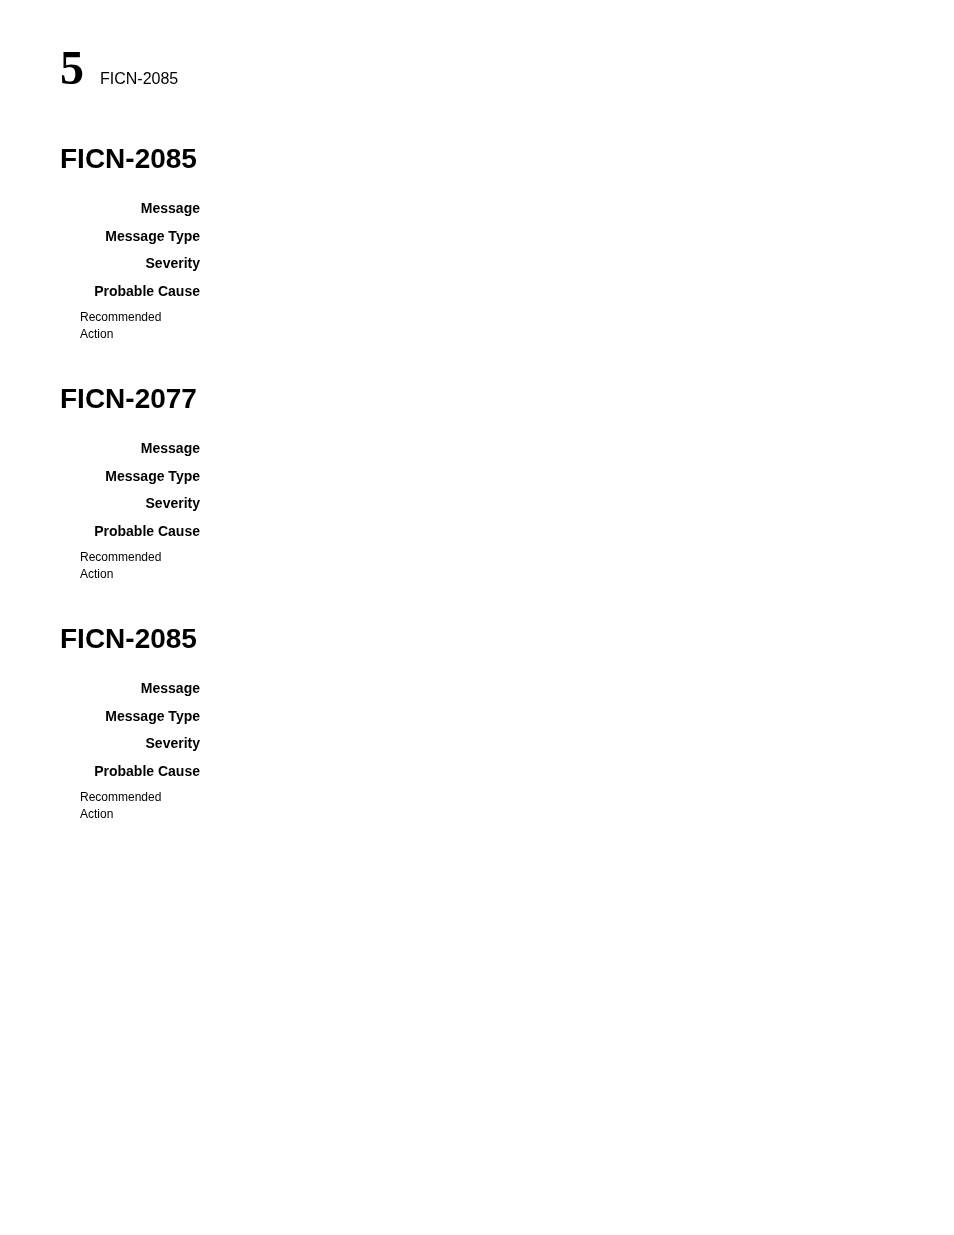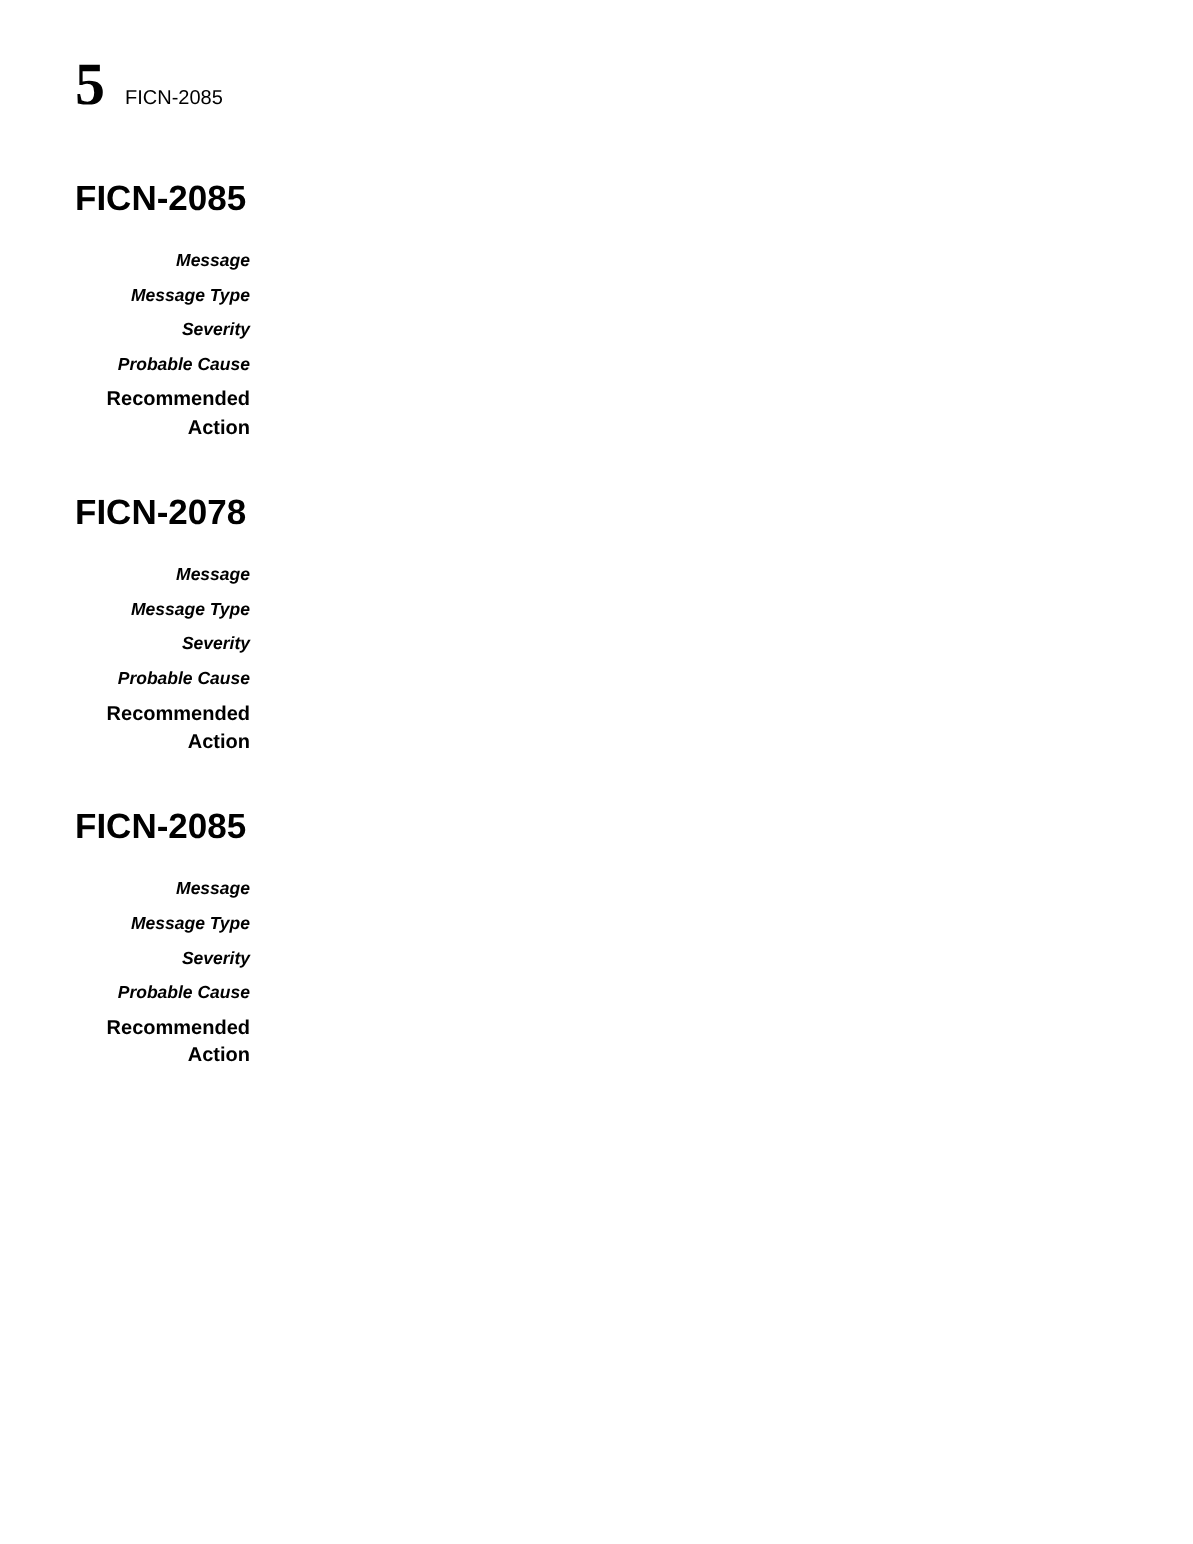--- a/index.html
+++ b/index.html
@@ -45,21 +45,20 @@
       font-size: 28px;
       font-weight: bold;
       font-family: Arial, sans-serif;
       margin-bottom: 24px;
     }
 
     .field-row {
       display: flex;
       margin-bottom: 8px;
       padding-left: 20px;
-      font-style: italic;
     }
 
     .field-label {
       font-size: 14px;
       font-weight: bold;
       font-family: Arial, sans-serif;
       min-width: 140px;
       text-align: right;
       padding-right: 20px;
       line-height: 1.4;
@@ -73,25 +72,25 @@
     }
 
     .recommended-action-row {
       display: flex;
       margin-bottom: 8px;
       padding-left: 20px;
       margin-top: 8px;
     }
 
     .recommended-action-label {
-      font-size: 16px;
-      font-weight: bold;
+      font-size: 12px;
+      font-weight: normal;
       font-family: Arial, sans-serif;
       min-width: 140px;
-      text-align: right;
+      text-align: left;
       padding-right: 20px;
       line-height: 1.4;
     }
   </style>
 </head>
 <body>
 
 <div class="page-header">
   <span class="page-number">5</span>
   <span class="page-title-header">FICN-2085</span>
@@ -115,21 +114,21 @@
       <div class="field-row">
         <div class="field-label">Probable Cause</div>
         <div class="field-value"></div>
       </div>
       <div class="recommended-action-row">
         <div class="recommended-action-label">Recommended<br>Action</div>
         <div class="field-value"></div>
       </div>
     </div>
     <div class="section">
-      <div class="section-title">FICN-2078</div>
+      <div class="section-title">FICN-2077</div>
       <div class="field-row">
         <div class="field-label">Message</div>
         <div class="field-value"></div>
       </div>
       <div class="field-row">
         <div class="field-label">Message Type</div>
         <div class="field-value"></div>
       </div>
       <div class="field-row">
         <div class="field-label">Severity</div>

